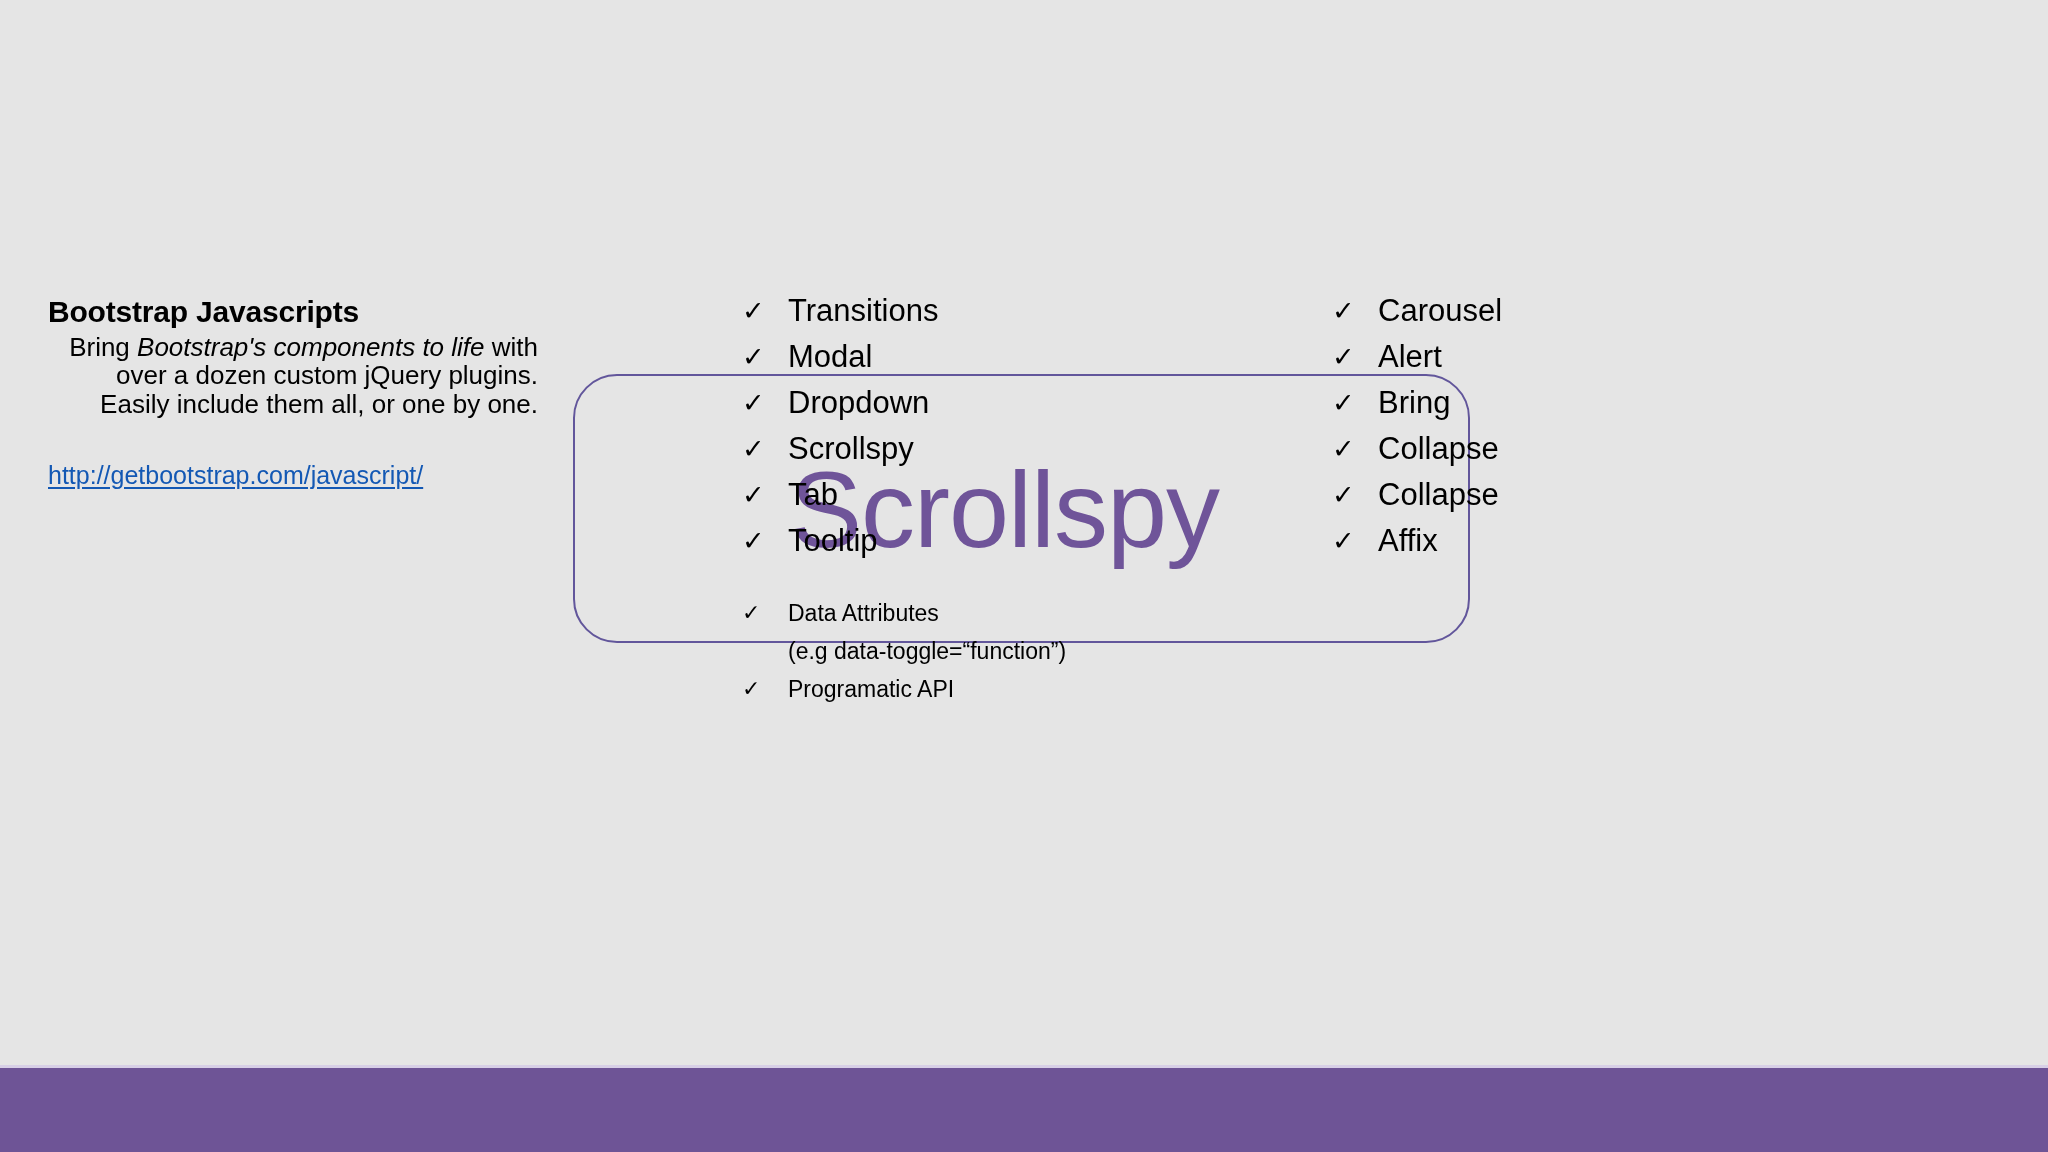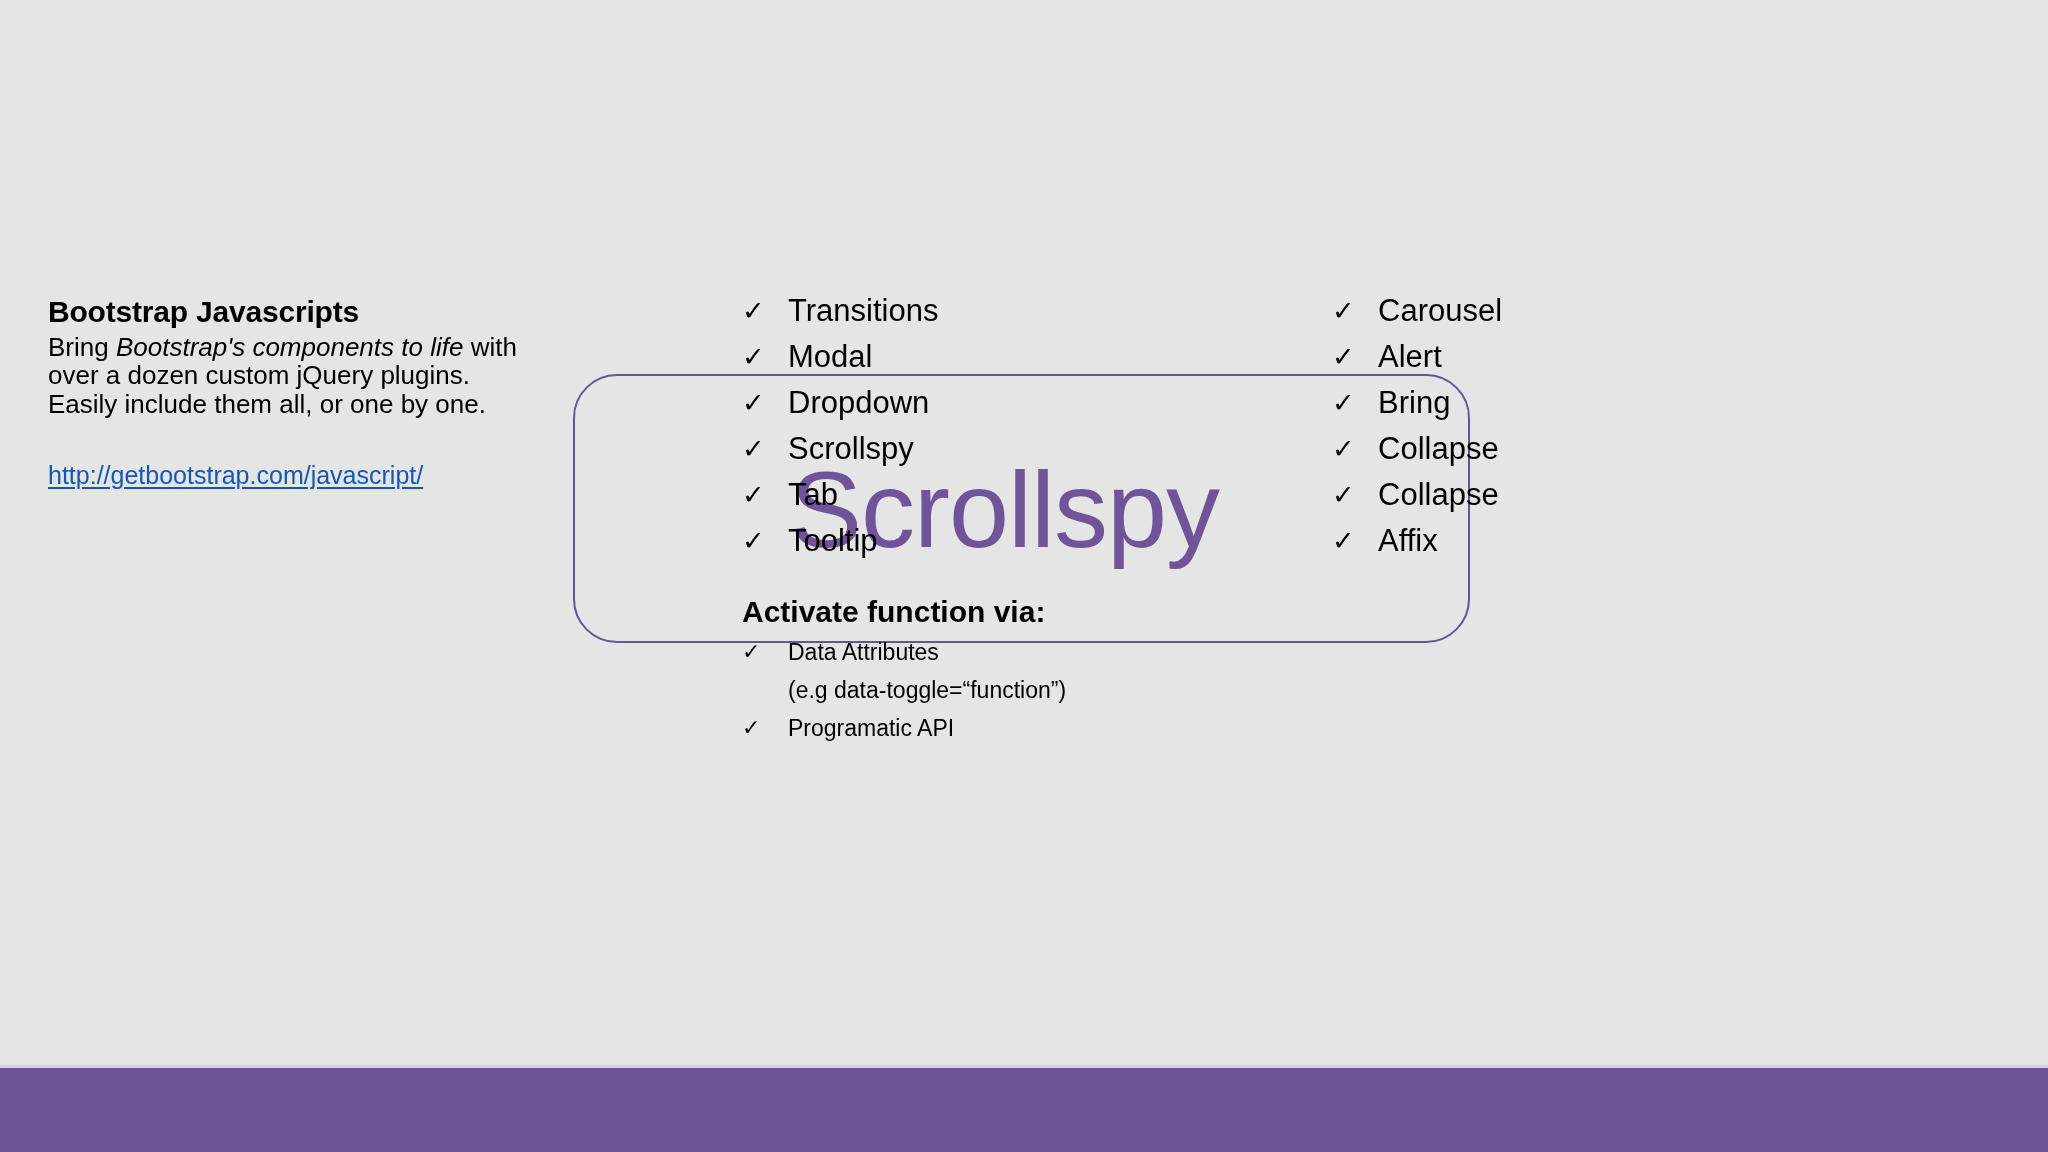--- a/index.html
+++ b/index.html
@@ -33,20 +33,21 @@
     color: #000000;
     line-height: 1.18;
     margin: 0 0 4px 0;
     letter-spacing: -0.2px;
   }
   #slide-body {
     font-size: 26px;
     color: #000000;
     line-height: 1.08;
     margin: 0;
+    text-align: right;
   }
   #slide-body .em {
     font-style: italic;
   }
   #link-row {
     margin-top: 43px;
   }
   #slide-link {
     font-size: 25px;
     color: #1358b4;
@@ -236,21 +237,20 @@
       <span class="check-mark">✓</span>
       <span class="check-label">Collapse</span>
     </li>
     <li class="check-item">
       <span class="check-mark">✓</span>
       <span class="check-label">Affix</span>
     </li>
   </ul>
 
   <div id="activate-block">
-    <div id="activate-heading">Activate function via:</div>
 
     <ul id="activate-list">
       <li class="sub-item">
         <span class="sub-mark">✓</span>
         <span class="sub-text">Data Attributes</span>
       </li>
       <li class="sub-item">
         <span class="sub-mark"></span>
         <span class="sub-text">(e.g data-toggle=“function”)</span>
       </li>

